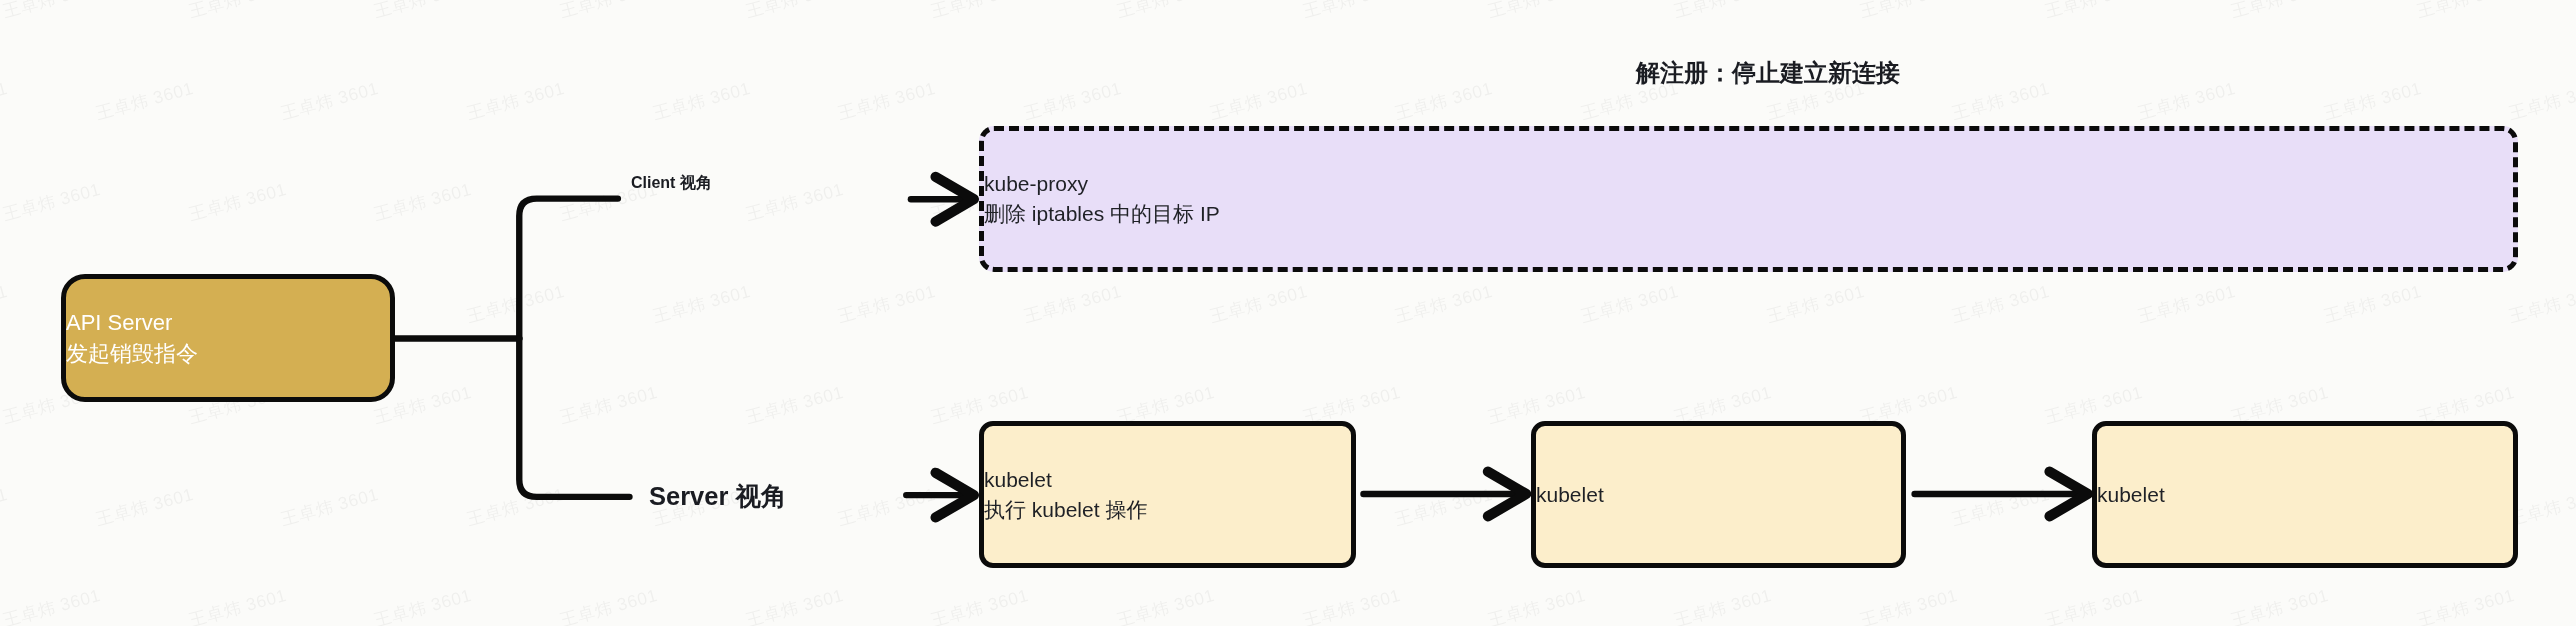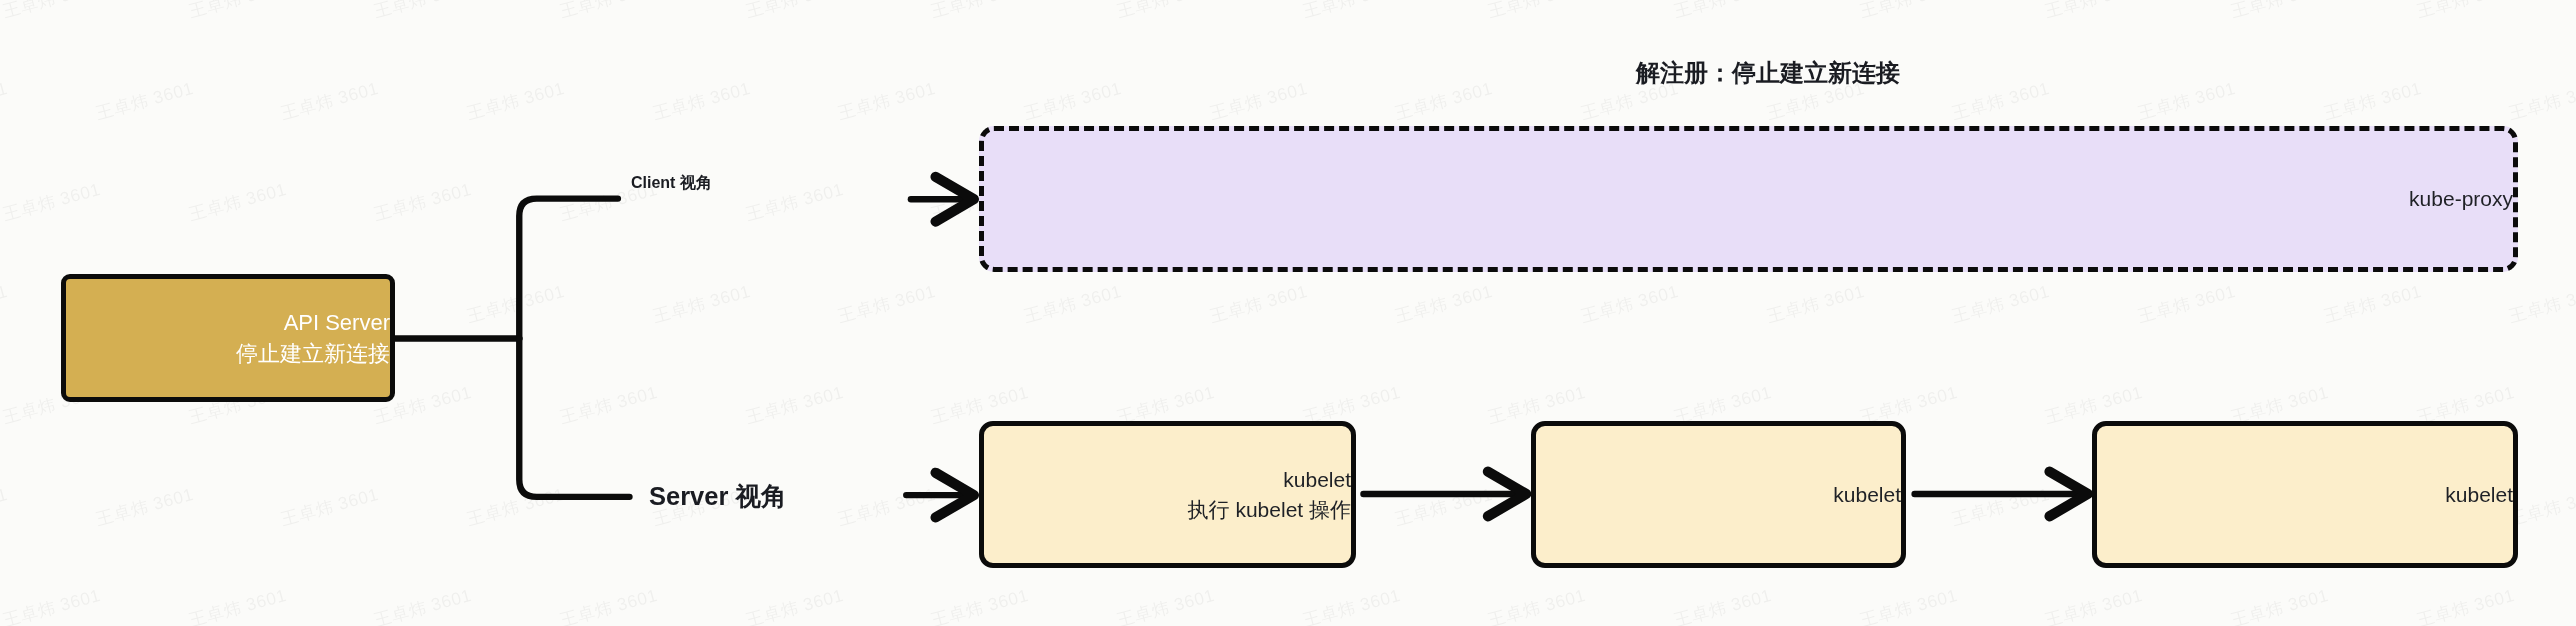--- a/index.html
+++ b/index.html
@@ -47,39 +47,39 @@
     pointer-events: none;
   }
 
   
   .node {
     position: absolute;
     z-index: 2;
     box-sizing: border-box;
     display: flex;
     flex-direction: column;
-    align-items: flex-end;
+    align-items: flex-start;
     justify-content: center;
     text-align: center;
     line-height: 1.42;
   }
   .node .line1, .node .line2 {
     display: block;
     white-space: nowrap;
   }
 
   
   #node-api-server {
     left: 61px;
     top: 274px;
     width: 334px;
     height: 128px;
     background: #d4af52;
     border: 5.2px solid #0b0b0b;
-    border-radius: 9px;
+    border-radius: 24px;
     color: #ffffff;
     font-size: 22px;
   }
   #node-api-server .line1 { font-size: 22px; }
   #node-api-server .line2 { font-size: 22px; }
 
   
   #node-kube-proxy {
     left: 979px;
     top: 126px;
@@ -263,25 +263,26 @@
   </svg>
 
   <div class="flow-label" id="label-deregister">解注册：停止建立新连接</div>
 
   <div class="flow-label" id="label-client-view">Client 视角</div>
 
   <div class="flow-label" id="label-server-view">Server 视角</div>
 
   <div class="node" id="node-api-server">
     <span class="line1">API Server</span>
-    <span class="line2">停止建立新连接</span>
+    <span class="line2">发起销毁指令</span>
   </div>
 
   <div class="node" id="node-kube-proxy">
     <span class="line1">kube-proxy</span>
+    <span class="line2">删除 iptables 中的目标 IP</span>
   </div>
 
   <div class="node kubelet-node" id="node-kubelet-1">
     <span class="line1">kubelet</span>
     <span class="line2">执行 kubelet 操作</span>
   </div>
 
   <div class="node kubelet-node" id="node-kubelet-2">
     <span class="line1">kubelet</span>
   </div>

